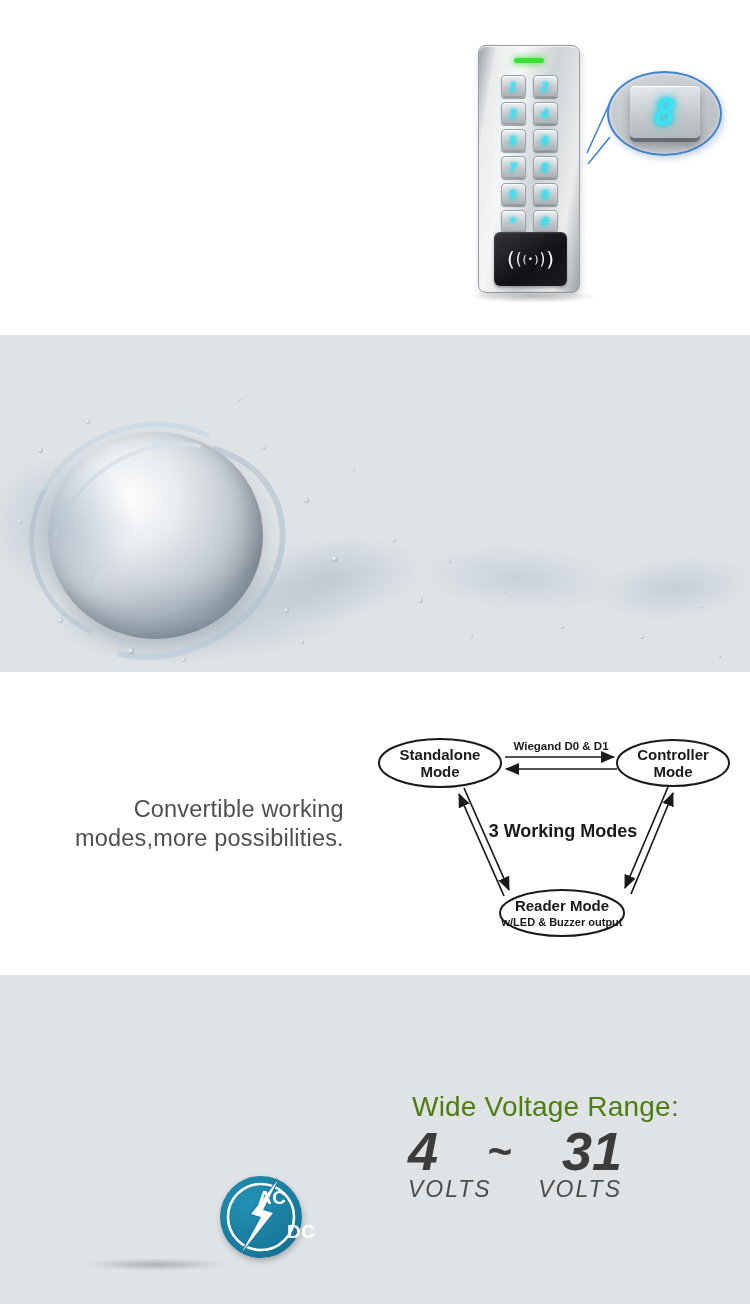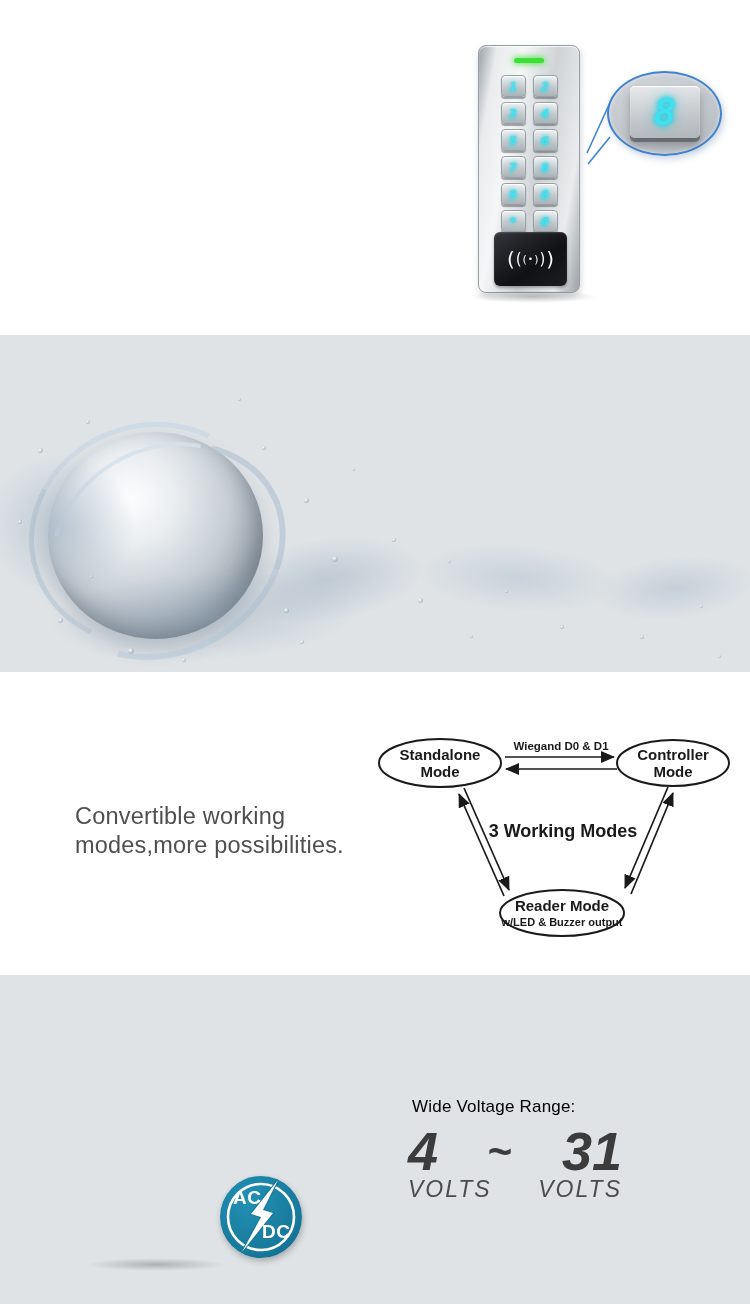--- a/index.html
+++ b/index.html
@@ -72,21 +72,21 @@
   .volt-wrap { position:absolute; left:408px; top:1126px; width:214px; color:#3c3c3c; }
   .volt-nums { display:flex; justify-content:space-between; align-items:center; }
   .volt-nums .num { font-size:54px; font-weight:bold; font-style:italic; line-height:50px; }
   .volt-nums .tilde { font-size:42px; font-weight:bold; line-height:40px; margin-top:2px; }
   .volt-units { display:flex; justify-content:space-between; margin-top:0px; color:#4c4c4c; }
   .volt-units span { font-size:23px; font-style:italic; letter-spacing:2px; }
 
   .badge { position:absolute; left:220px; top:1176px; width:82px; height:82px; border-radius:50%;
     background:radial-gradient(circle at 35% 30%, #2291b4, #17789a 68%, #116384);
     box-shadow:1px 3px 6px rgba(0,0,0,.25); }
-  .badge .txt { position:absolute; color:#ffffff; font-weight:bold; font-size:19px; letter-spacing:.5px; }
+  .badge .txt { position:absolute; color:#ffffff; font-weight:bold; font-size:19px; letter-spacing:.5px;margin-left:25px; }
   .badge .txt.ac { left:13px; top:11px; }
   .badge .txt.dc { left:42px; top:45px; }
   .badge svg { position:absolute; left:0; top:0; }
 </style>
 </head>
 <body>
 
 <div id="page">
 
   <div class="section" id="sec-metal">
@@ -255,21 +255,21 @@
             <span style="font-size: 15px; margin: 0px 0.5px;">)</span>
             <span style="font-size: 20px; margin: 0px 0.5px;">)</span>
           </div>
       </div>
     </div>
 
     <div class="headline" style="left:453px; top:489px; font-size:24px;">IP66 Waterproof</div>
   </div>
 
   <div class="section" id="sec-modes">
-    <div class="headline" style="left:75px; top:130px; line-height:29px;">
+    <div class="headline" style="left:75px; top:123px; line-height:29px;text-align:right;">
       <div>Convertible working</div>
       <div>modes,more possibilities.</div>
     </div>
 
     <svg class="diagram" width="750" height="303" viewBox="0 0 750 303">
       <defs>
         <marker id="ah" markerUnits="userSpaceOnUse" markerWidth="15" markerHeight="12" refX="13" refY="6" orient="auto">
           <path d="M0,0 L14,6 L0,12 Z" fill="#1a1a1a"></path>
         </marker>
       </defs>
@@ -295,21 +295,21 @@
       <text class="dg-title" x="563" y="165">3 Working Modes</text>
       <text class="node-label" x="562" y="239">Reader Mode</text>
       <text class="node-sub" x="562" y="254">w/LED &amp; Buzzer output</text>
     </svg>
   </div>
 
   <div class="section" id="sec-voltage">
     
   </div>
 
-  <div class="headline" style="left:412px; top:1092px; font-size:17px; color:#000000;text-align:right;">Wide Voltage Range:</div>
+  <div class="headline" style="left:412px; top:1092px; font-size:28px; color:#4d7c0f;text-align:right;">Wide Voltage Range:</div>
 
   <div class="volt-wrap">
     <div class="volt-nums">
       <span class="num">4</span>
       <span class="tilde">~</span>
       <span class="num">31</span>
     </div>
     <div class="volt-units">
       <span>VOLTS</span>
       <span>VOLTS</span>

